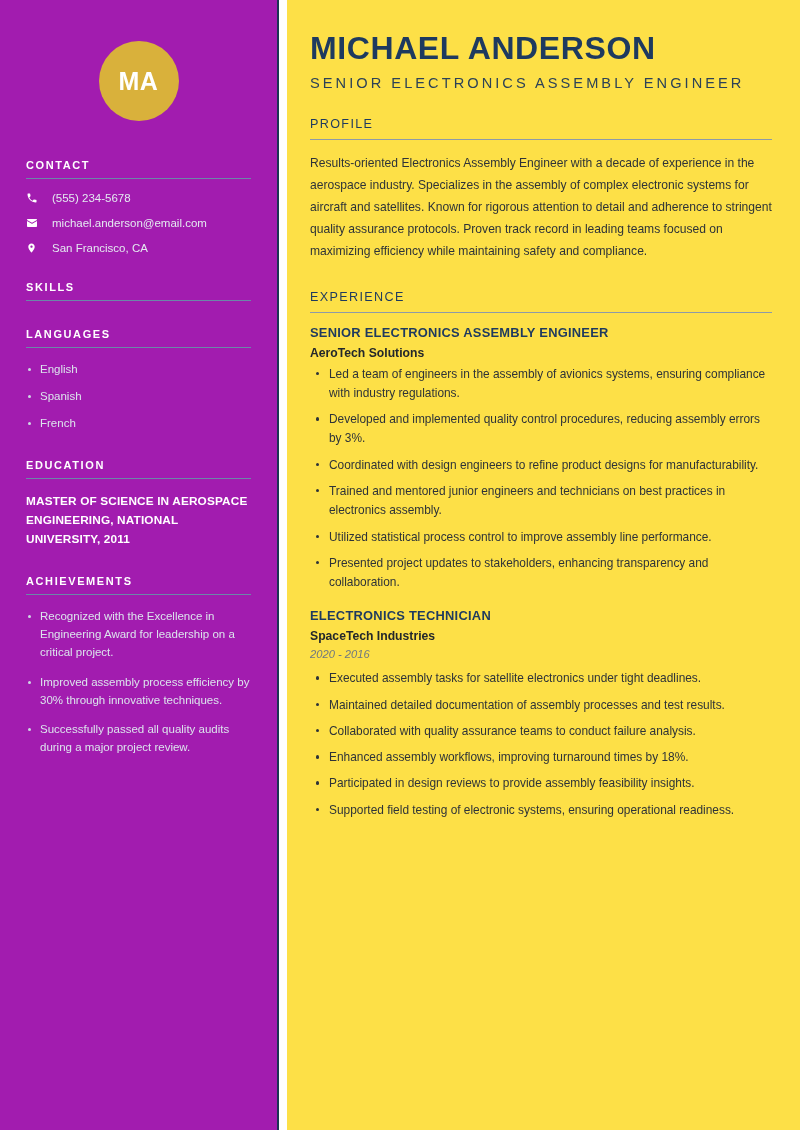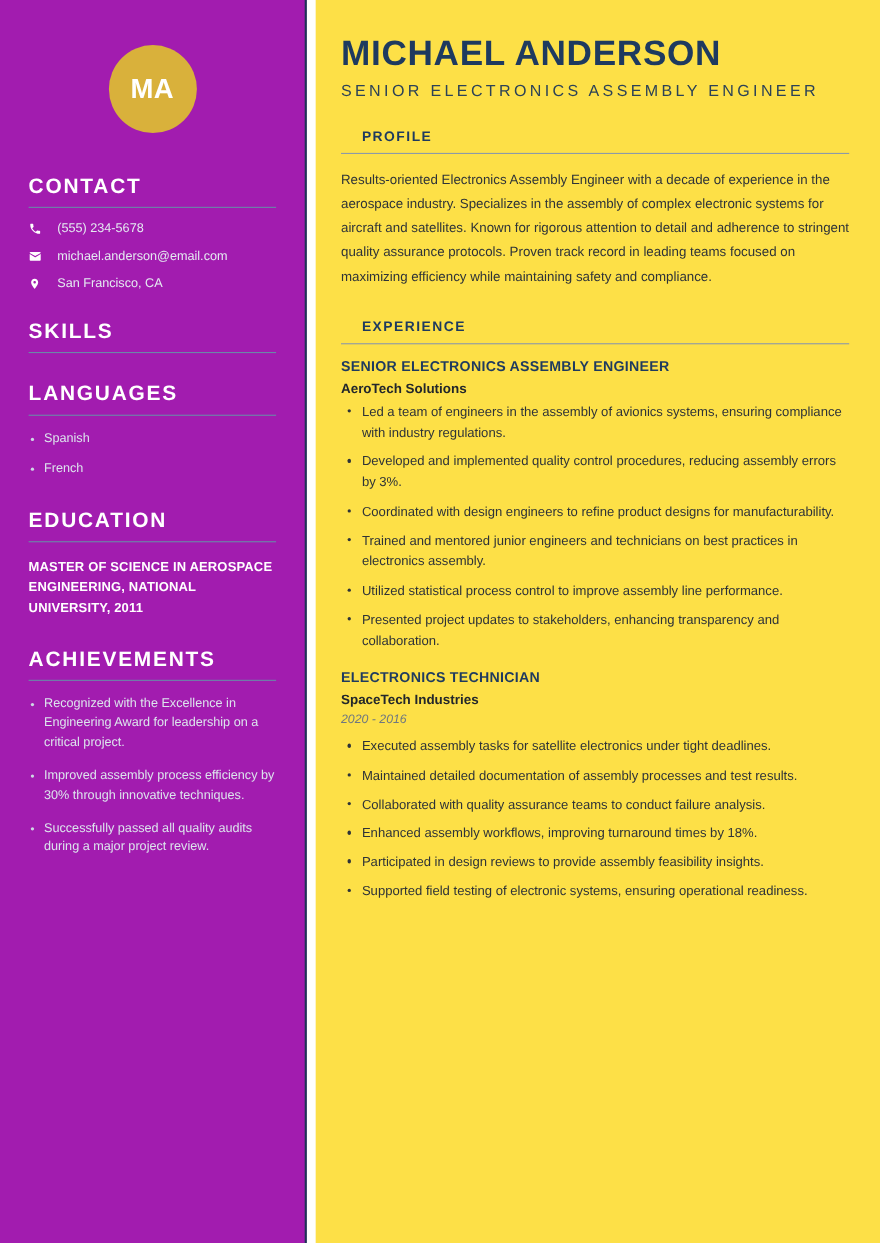--- a/index.html
+++ b/index.html
@@ -50,21 +50,21 @@
     justify-content: center;
     color: #ffffff;
     font-size: 25px;
     font-weight: bold;
     letter-spacing: 0.5px;
   }
 
   .side-section { margin-bottom: 27px; }
 
   .side-heading {
-    font-size: 19px;
+    font-size: 11px;
     font-weight: bold;
     letter-spacing: 1.6px;
     color: #ffffff;
     padding-bottom: 7px;
   }
 
   .side-rule {
     height: 1px;
     background: #6b87a8;
     margin-bottom: 13px;
@@ -147,25 +147,24 @@
     letter-spacing: 3.05px;
     color: #2c4257;
     margin-top: 9px;
     margin-bottom: 26px;
   }
 
   .main-section { margin-bottom: 0; }
 
   .main-heading {
     font-size: 12.6px;
-    font-weight: bold;
+    font-weight: normal;
     letter-spacing: 1.35px;
     color: #1e3a5f;
     padding-bottom: 8px;
-    margin-left: 19px;
   }
 
   .main-rule {
     height: 1px;
     background: #8d9aa7;
     margin-bottom: 12px;
   }
 
   .profile-text {
     font-size: 12.1px;
@@ -267,20 +266,21 @@
 
     <section class="side-section">
       <div class="side-heading">SKILLS</div>
       <div class="side-rule"></div>
     </section>
 
     <section class="side-section">
       <div class="side-heading">LANGUAGES</div>
       <div class="side-rule"></div>
       <ul class="bullet-list">
+        <li class="bullet-item">English</li>
         <li class="bullet-item">Spanish</li>
         <li class="bullet-item">French</li>
       </ul>
     </section>
 
     <section class="side-section">
       <div class="side-heading">EDUCATION</div>
       <div class="side-rule"></div>
       <div class="edu-entry">MASTER OF SCIENCE IN AEROSPACE ENGINEERING, NATIONAL UNIVERSITY, 2011</div>
     </section>

